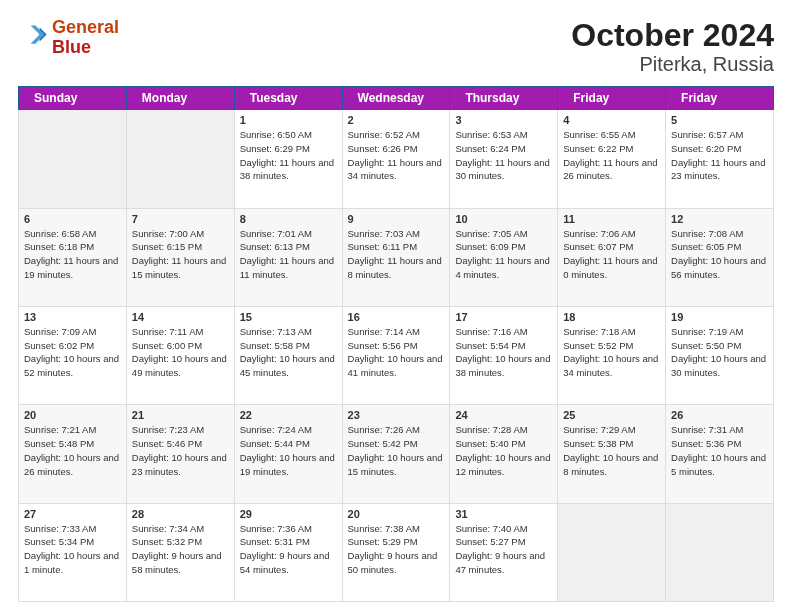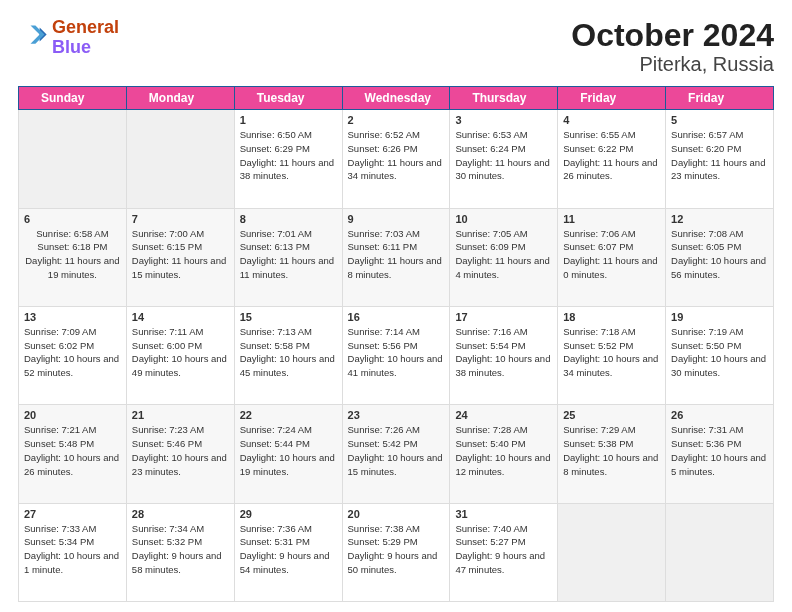--- a/index.html
+++ b/index.html
@@ -26,21 +26,21 @@
     .logo {
       display: flex;
       align-items: center;
     }
     .logo-text {
       font-size: 18px;
       font-weight: bold;
       line-height: 1.1;
     }
     .logo-general { color: #c2410c; }
-    .logo-blue { color: #8b5cf6; }
+    .logo-blue { color: #b91c1c; }
     .logo-icon {
       width: 28px;
       height: 28px;
       margin-left: 2px;
     }
     .title-block {
       text-align: right;
     }
     .month-title {
       font-size: 32px;
@@ -53,24 +53,24 @@
       color: #444;
     }
     .calendar {
       flex: 1;
       border: 1px solid #ccc;
       border-collapse: collapse;
       width: 100%;
       table-layout: fixed;
     }
     .calendar th {
-      background-color: #ec4899;
+      background-color: #a21caf;
       color: #fff;
       text-align: left;
-      padding: 4px 22px;
+      padding: 4px 15px;
       font-size: 12px;
       font-weight: bold;
       border: 1px solid #1e5a9a;
       margin-top: 22px;
     }
     .calendar td {
       vertical-align: top;
       padding: 4px 5px;
       font-size: 9.5px;
       color: #333;
@@ -164,21 +164,21 @@
           <td>
             <span class="day-num">5</span>
             <div class="day-info" style="white-space: pre-line;">Sunrise: 6:57 AM
 Sunset: 6:20 PM
 Daylight: 11 hours and 23 minutes.</div>
           </td>
         </tr>
         <tr>
           <td>
             <span class="day-num">6</span>
-            <div class="day-info" style="white-space: pre-line; text-align: center;">Sunrise: 6:58 AM
+            <div class="day-info" style="white-space: pre-line;">Sunrise: 6:58 AM
 Sunset: 6:18 PM
 Daylight: 11 hours and 19 minutes.</div>
           </td>
           <td>
             <span class="day-num">7</span>
             <div class="day-info" style="white-space: pre-line;">Sunrise: 7:00 AM
 Sunset: 6:15 PM
 Daylight: 11 hours and 15 minutes.</div>
           </td>
           <td>

